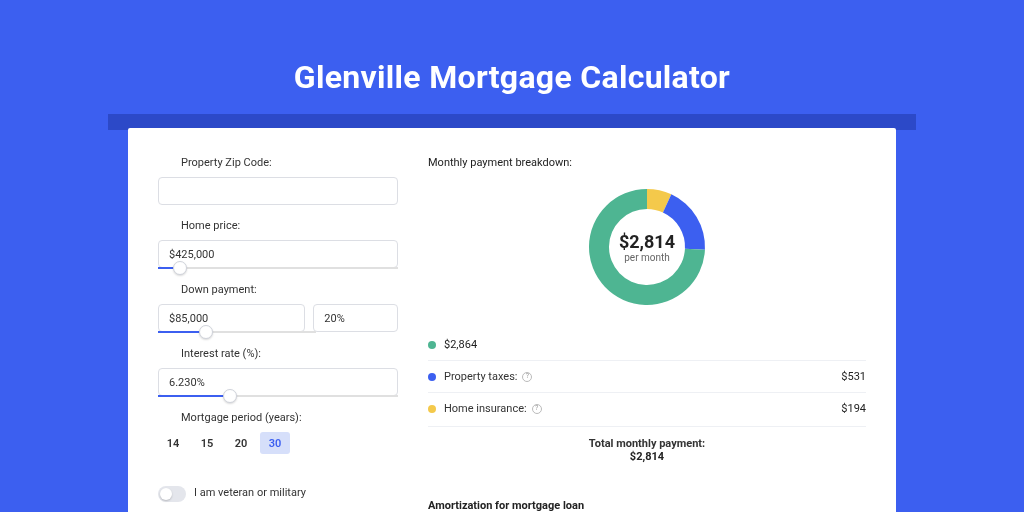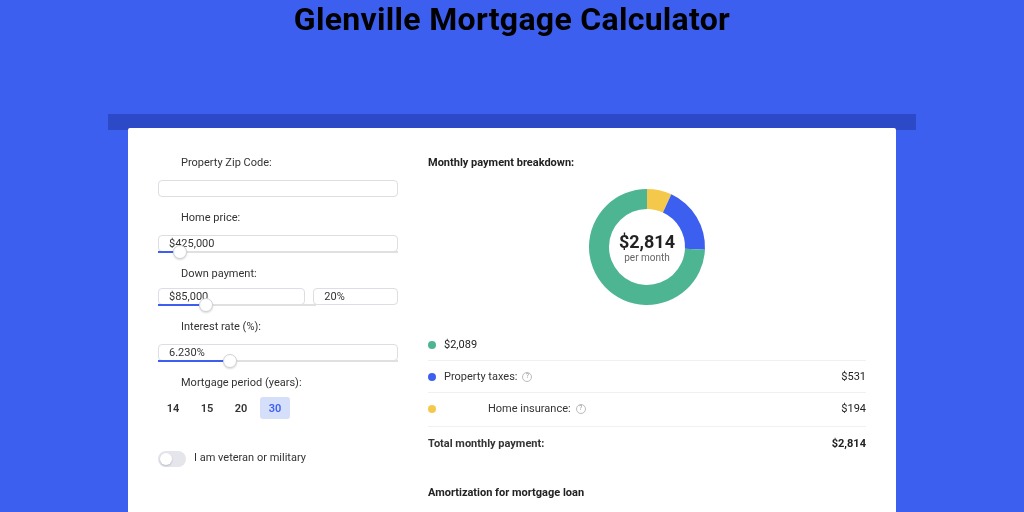--- a/index.html
+++ b/index.html
@@ -1,56 +1,56 @@
 <!DOCTYPE html>
 <html><head>
 <meta charset="utf-8">
 <style>
 * { margin: 0; padding: 0; box-sizing: border-box; font-family: -apple-system, BlinkMacSystemFont, "Segoe UI", Roboto, Arial, sans-serif; }
 body { width: 1024px; height: 512px; overflow: hidden; background: #3c5ff0; }
 .outer { width: 100%; height: 100%; position: relative; }
-.title { text-align: center; color: #000000; font-size: 32px; font-weight: 700; letter-spacing: 0.3px; }
+.title { text-align: center; color: #ffffff; font-size: 32px; font-weight: 700; padding-top: 58px; letter-spacing: 0.3px; }
 .shadow-bar { position: absolute; top: 114px; left: 108px; right: 108px; height: 16px; background: #2c49c8; }
 .card { position: absolute; top: 128px; left: 128px; right: 128px; background: #fff; border-radius: 2px 2px 0 0; min-height: 500px; display: flex; padding: 28px 30px 30px 30px; gap: 30px; }
 .left { width: 240px; flex-shrink: 0; }
 .right { flex: 1; }
 .label { font-size: 11px; color: #333; margin-bottom: 8px; display: block; padding-left: 23px; }
-.input { width: 100%; height: 17px; border: 1px solid #dcdee4; border-radius: 4px; padding: 0 10px; font-size: 11px; color: #333; background: #fff; }
+.input { width: 100%; height: 28px; border: 1px solid #dcdee4; border-radius: 4px; padding: 0 10px; font-size: 11px; color: #333; background: #fff; }
 .group { margin-bottom: 14px; }
 .group-slider { margin-bottom: 14px; position: relative; }
 .slider-track { position: relative; height: 2px; background: #e0e0e0; margin-top: -1px; }
 .slider-fill { position: absolute; top: 0; left: 0; height: 2px; background: #3c5ff0; }
 .slider-thumb { position: absolute; width: 14px; height: 14px; background: #fff; border: 1px solid #d0d3db; border-radius: 50%; top: -6px; transform: translateX(-50%); box-shadow: 0 1px 2px rgba(0,0,0,0.15); }
 .down-row { display: flex; gap: 8px; }
 .down-row .input:first-child { flex: 2; }
 .down-row .input:last-child { flex: 1; }
 .period-row { display: flex; gap: 4px; }
 .period-btn { width: 30px; height: 22px; display: flex; align-items: center; justify-content: center; font-size: 11px; color: #333; font-weight: 600; border-radius: 3px; cursor: pointer; }
 .period-btn.active { background: #d6dffa; color: #3c5ff0; }
 .toggle-row { display: flex; align-items: flex-start; gap: 8px; margin-top: 32px; }
 .toggle { width: 28px; height: 16px; background: #e4e6ec; border-radius: 10px; position: relative; }
 .toggle::after { content: ''; position: absolute; left: 2px; top: 2px; width: 12px; height: 12px; background: #fff; border-radius: 50%; box-shadow: 0 1px 2px rgba(0,0,0,0.2); }
 .toggle-label { font-size: 11px; color: #333; }
-.section-title { font-size: 11px; font-weight: 700; color: #222; margin-bottom: 14px; }
+.section-title { font-size: 11px; font-weight: 400; color: #222; margin-bottom: 14px; }
 .donut-wrap { display: flex; justify-content: center; margin: 10px 0 18px 0; }
 .donut { position: relative; width: 128px; height: 128px; }
 .donut-center { position: absolute; inset: 0; display: flex; flex-direction: column; align-items: center; justify-content: center; }
 .donut-amount { font-size: 18px; font-weight: 700; color: #222; }
 .donut-sub { font-size: 10px; color: #666; }
 .legend { }
 .legend-row { display: flex; align-items: center; padding: 9px 0; border-bottom: 1px solid #eef0f4; }
-.legend-row:last-of-type { border-bottom: none; gap: 44px; }
+.legend-row:last-of-type { border-bottom: none; }
 .dot { width: 8px; height: 8px; border-radius: 50%; margin-right: 8px; flex-shrink: 0; }
 .dot.green { background: #4eb592; }
 .dot.blue { background: #3c5ff0; }
 .dot.yellow { background: #f4c94b; }
 .legend-label { font-size: 11px; color: #333; flex: 1; display: flex; align-items: center; gap: 5px; }
 .info-icon { width: 10px; height: 10px; border: 1px solid #bbb; border-radius: 50%; display: inline-flex; align-items: center; justify-content: center; font-size: 7px; color: #999; line-height: 1; }
 .legend-val { font-size: 11px; color: #222; }
-.total-row { display: flex; align-items: center; padding: 10px 0; border-top: 1px solid #eef0f4; margin-top: 2px; }
+.total-row { display: flex; align-items: center; padding: 10px 0; border-top: 1px solid #eef0f4; margin-top: 2px; flex-direction: column; }
 .total-row .legend-label { font-weight: 700; }
 .total-row .legend-val { font-weight: 700; }
 .amort { margin-top: 20px; padding-top: 6px; }
 .amort-title { font-size: 11px; font-weight: 700; color: #222; margin-bottom: 12px; }
 .amort-text { font-size: 10px; color: #555; line-height: 1.5; }
 </style>
 </head>
 <body>
 
 <div class="outer">
@@ -124,21 +124,21 @@
           <div class="donut-center">
             <div class="donut-amount">$2,814</div>
             <div class="donut-sub">per month</div>
           </div>
         </div>
       </div>
 
       <div class="legend" id="legend">
           <div class="legend-row">
             <span class="dot green"></span>
-            <span class="legend-val">$2,089</span>
+            <span class="legend-val">$2,864</span>
           </div>
           <div class="legend-row">
             <span class="dot blue"></span>
             <span class="legend-label">Property taxes:<span class="info-icon">?</span></span>
             <span class="legend-val">$531</span>
           </div>
           <div class="legend-row">
             <span class="dot yellow"></span>
             <span class="legend-label">Home insurance:<span class="info-icon">?</span></span>
             <span class="legend-val">$194</span>

